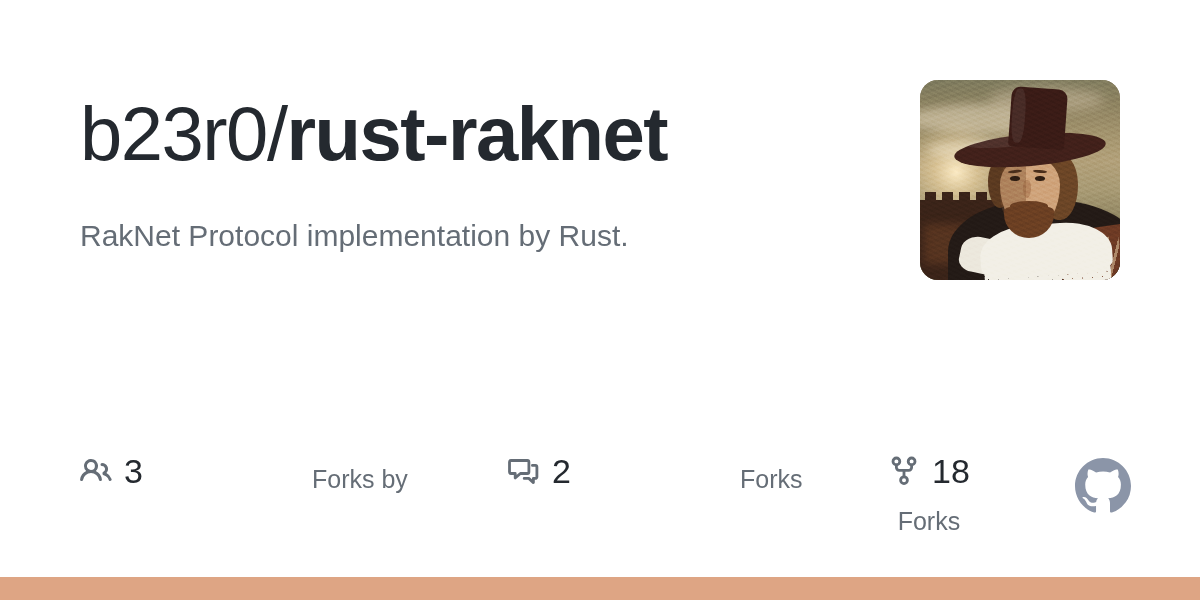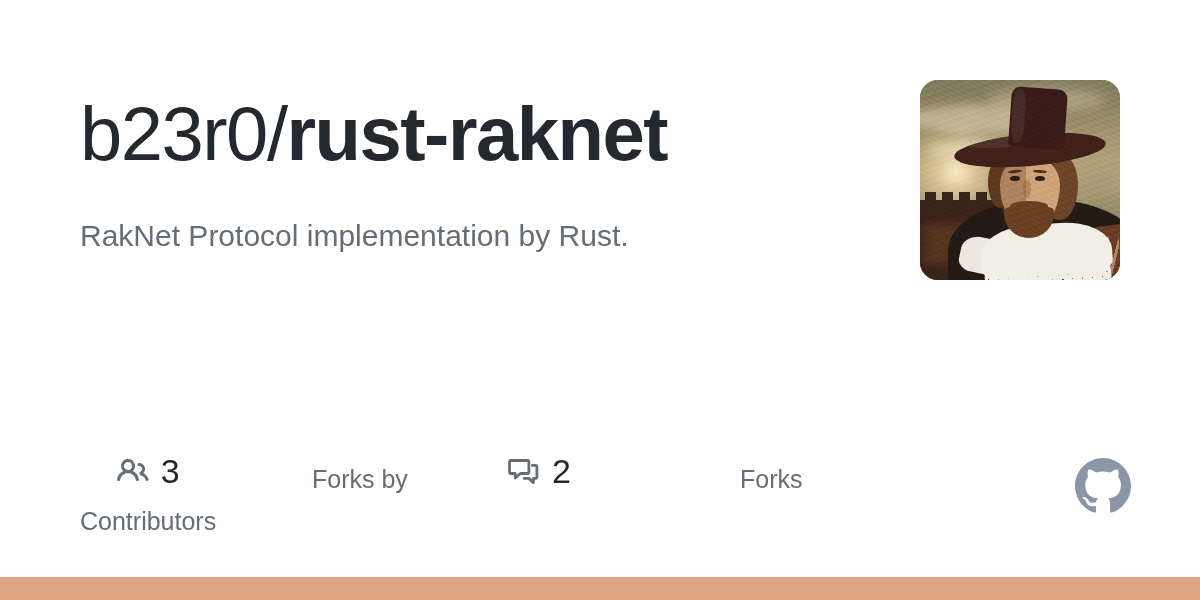--- a/index.html
+++ b/index.html
@@ -472,21 +472,20 @@
 
     <div class="stat stat-contributors">
       <div class="stat-top">
         <span class="stat-icon">
           <svg viewBox="0 0 16 16" fill="currentColor" aria-hidden="true">
             <path d="M2 5.5a3.5 3.5 0 1 1 5.898 2.549 5.508 5.508 0 0 1 3.034 4.084.75.75 0 1 1-1.482.235 4 4 0 0 0-7.9 0 .75.75 0 0 1-1.482-.236A5.507 5.507 0 0 1 3.102 8.05 3.493 3.493 0 0 1 2 5.5ZM11 4a3.001 3.001 0 0 1 2.22 5.018 5.01 5.01 0 0 1 2.56 3.012.749.749 0 0 1-.885.954.752.752 0 0 1-.549-.514 3.507 3.507 0 0 0-2.522-2.372.75.75 0 0 1-.574-.73v-.352a.75.75 0 0 1 .416-.672A1.5 1.5 0 0 0 11 5.5.75.75 0 0 1 11 4Zm-5.5-.5a2 2 0 1 0-.001 3.999A2 2 0 0 0 5.5 3.5Z"></path>
           </svg>
         </span>
         <span class="stat-value">3</span>
       </div>
-      <div class="stat-label">Contributors</div>
     </div>
 
     <div class="stat stat-usedby">
       <div class="stat-label">Forks by</div>
     </div>
 
     <div class="stat stat-discussions">
       <div class="stat-top">
         <span class="stat-icon">
           <svg viewBox="0 0 16 16" fill="none" stroke="currentColor" stroke-width="1.4" stroke-linecap="round" stroke-linejoin="round" aria-hidden="true">
@@ -495,20 +494,35 @@
           </svg>
         </span>
         <span class="stat-value">2</span>
       </div>
     </div>
 
     <div class="stat stat-stars">
       <div class="stat-label">Forks</div>
     </div>
 
+    <div class="stat stat-forks">
+      <div class="stat-top">
+        <span class="stat-icon">
+          <svg viewBox="0 0 16 16" fill="none" stroke="currentColor" stroke-width="1.4" stroke-linecap="round" stroke-linejoin="round" aria-hidden="true">
+            <circle cx="4.2" cy="3.2" r="1.7"></circle>
+            <circle cx="11.8" cy="3.2" r="1.7"></circle>
+            <circle cx="8" cy="12.6" r="1.7"></circle>
+            <path d="M4.2 4.9v1.4a1.4 1.4 0 0 0 1.4 1.4h4.8a1.4 1.4 0 0 0 1.4-1.4V4.9"></path>
+            <path d="M8 7.7v3.2"></path>
+          </svg>
+        </span>
+        <span class="stat-value">18</span>
+      </div>
+      <div class="stat-label">Forks</div>
+    </div>
 
     <div class="gh-mark">
       <svg viewBox="0 0 16 16" fill="currentColor" aria-hidden="true">
         <path d="M8 0C3.58 0 0 3.58 0 8c0 3.54 2.29 6.53 5.47 7.59.4.07.55-.17.55-.38 0-.19-.01-.82-.01-1.49-2.01.37-2.53-.49-2.69-.94-.09-.23-.48-.94-.82-1.13-.28-.15-.68-.52-.01-.53.63-.01 1.08.58 1.23.82.72 1.21 1.87.87 2.33.66.07-.52.28-.87.51-1.07-1.78-.2-3.64-.89-3.64-3.95 0-.87.31-1.59.82-2.15-.08-.2-.36-1.02.08-2.12 0 0 .67-.21 2.2.82.64-.18 1.32-.27 2-.27s1.36.09 2 .27c1.53-1.04 2.2-.82 2.2-.82.44 1.1.16 1.92.08 2.12.51.56.82 1.27.82 2.15 0 3.07-1.87 3.75-3.65 3.95.29.25.54.73.54 1.48 0 1.07-.01 1.93-.01 2.2 0 .21.15.46.55.38A8.013 8.013 0 0 0 16 8c0-4.42-3.58-8-8-8Z"></path>
       </svg>
     </div>
 
   </div>
 
   <div class="language-bar" style="background: rgb(222, 165, 132);"></div>

